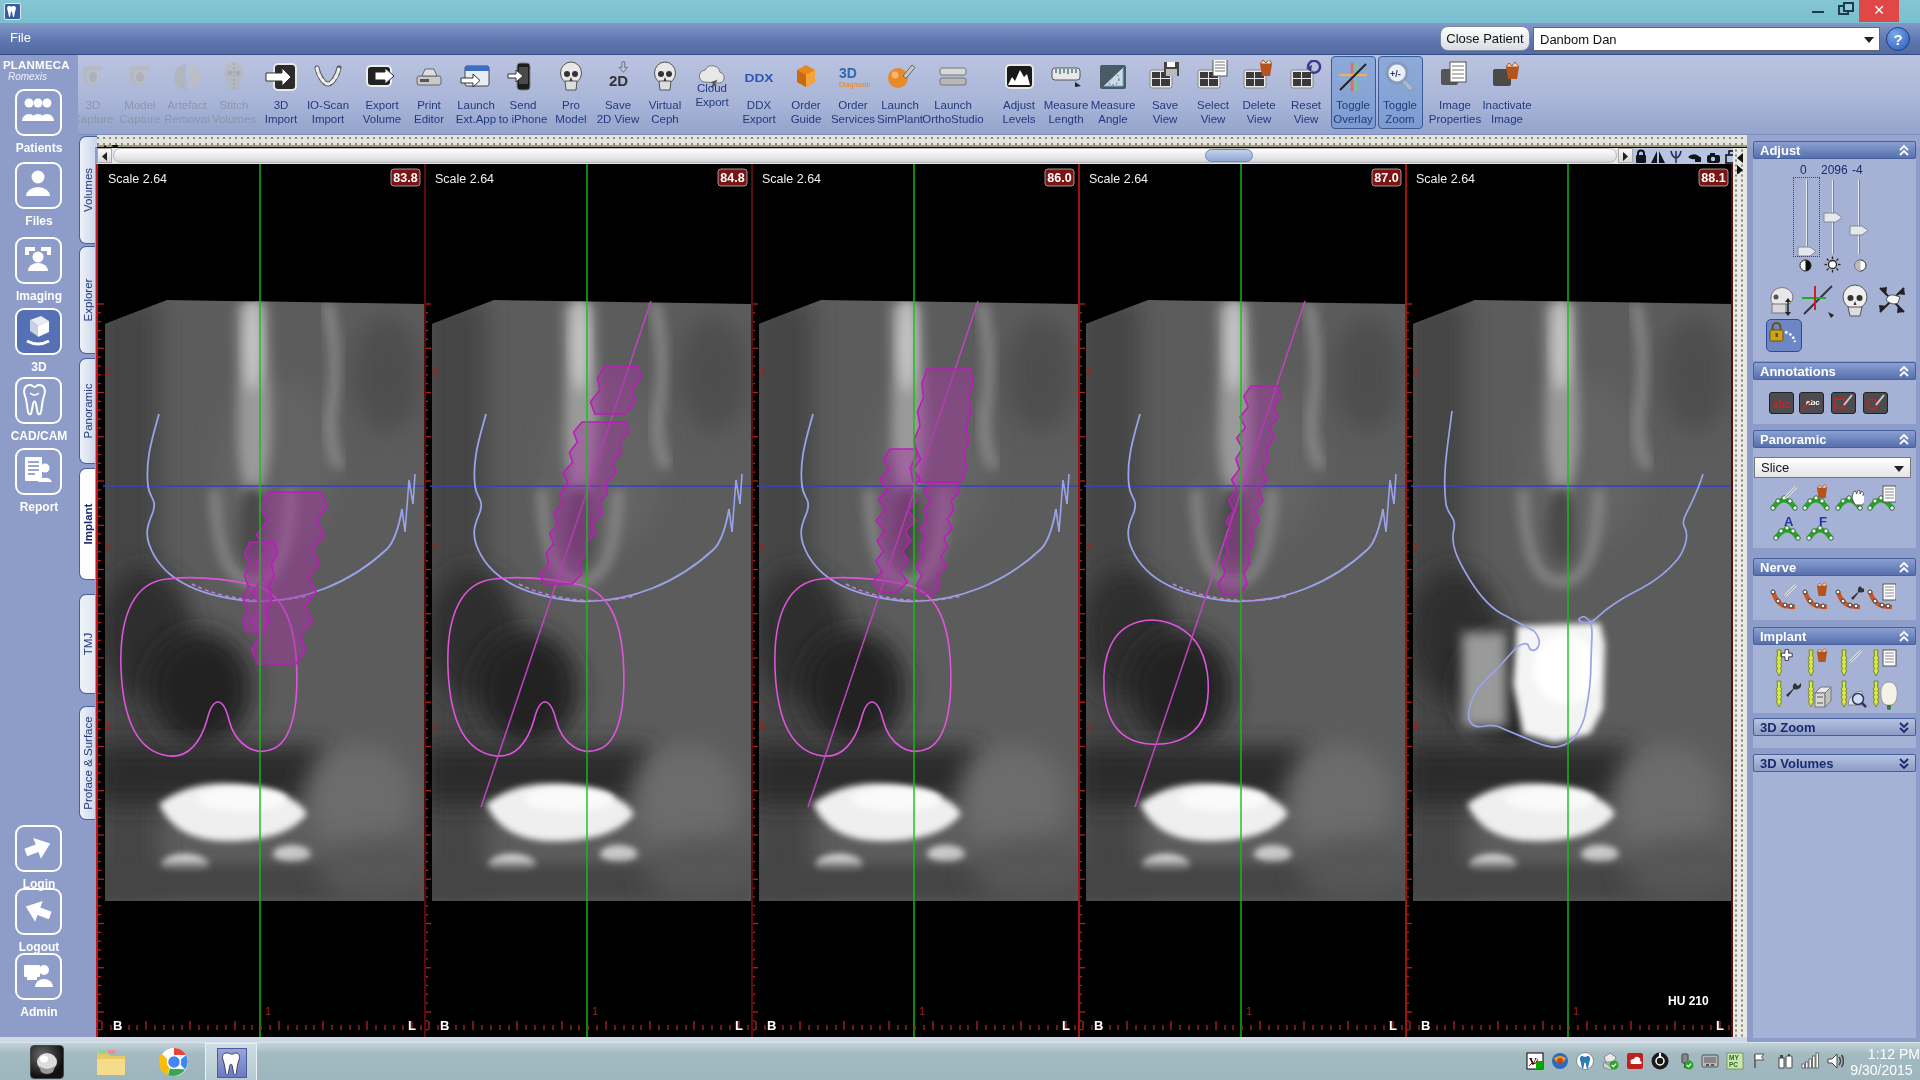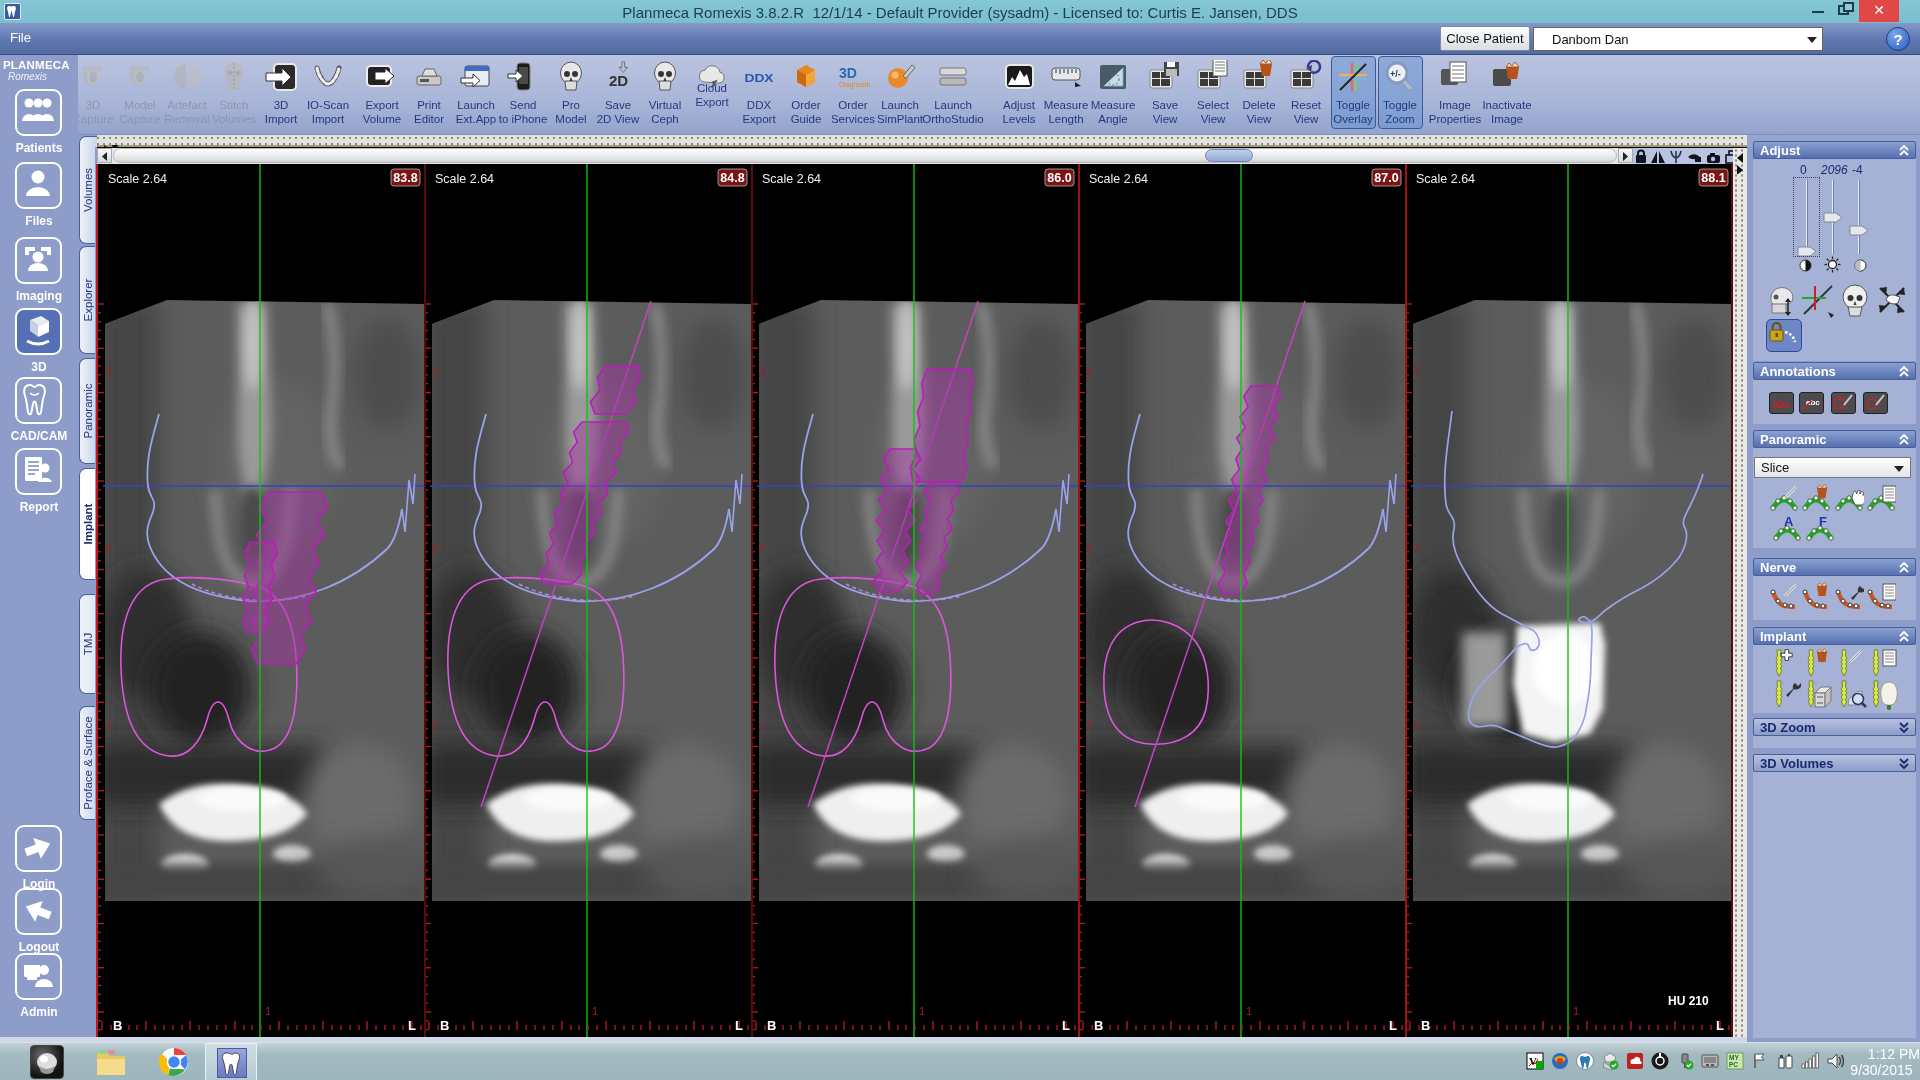--- a/index.html
+++ b/index.html
@@ -11,31 +11,30 @@
 .wlbl { color:#fff; font-weight:bold; font-size:12px; text-align:center; }
 </style></head><body>
 <div id="root">
 
 <div class="abs" style="left:0;top:0;width:1920px;height:23px;background:linear-gradient(180deg,#84c6d4,#79bfcf);">
  <div class="abs" style="left:4px;top:3px;width:17px;height:17px;background:#3a5c9e;border:1px solid #dfe9f5;border-radius:2px;">
    <svg width="15" height="15" viewBox="0 0 15 15">
           <path d="M4 2 C2.2 2 1.8 4 2.3 5.5 C3 7.5 3.4 9.5 3.8 12 C4 13.2 5 13.2 5.2 12 L5.9 8.3 C6.2 7 6.8 7 7.1 8.3 L7.8 12 C8 13.2 9 13.2 9.2 12 C9.6 9.5 10 7.5 10.7 5.5 C11.2 4 10.8 2 9 2 C7.8 2 7.6 2.6 6.5 2.6 C5.4 2.6 5.2 2 4 2 Z" fill="#fff"></path>
         </svg>
  </div>
- <div class="abs" style="left:0;top:4px;width:1920px;text-align:center;color:#1c3d49;font-size:15px;">Planmeca Romexis 3.8.2.R&nbsp; 12/1/14 - Default Provider (sysadm) - Licensed to: Curtis E. Jansen, DDS</div>
  <div class="abs" style="left:1812px;top:11px;width:12px;height:2px;background:#1c3d49;"></div>
  <div class="abs" style="left:1838px;top:5px;width:11px;height:10px;border:2px solid #1c3d49;background:transparent;"></div>
  <div class="abs" style="left:1843px;top:2px;width:11px;height:10px;border:2px solid #1c3d49;background:#8ecbd9;"></div>
  <div class="abs" style="left:1859px;top:0px;width:40px;height:22px;background:#e04848;color:#fff;text-align:center;font-size:14px;line-height:21px;">✕</div>
 </div>
 
 <div class="abs" style="left:0;top:23px;width:1920px;height:32px;background:linear-gradient(180deg,#8598c8,#5f77b0 55%,#546ba1);border-bottom:1px solid #324d85;">
  <div class="abs" style="left:10px;top:7px;color:#fff;font-size:13px;">File</div>
- <div class="abs" style="left:1440px;top:3px;width:90px;height:25px;background:linear-gradient(180deg,#fdfdfd,#d9dde2);border:1px solid #7a8aa0;border-radius:2px;color:#111;font-size:13px;text-align:center;line-height:24px;">Close Patient</div>
- <div class="abs" style="left:1533px;top:4px;width:290px;height:24px;background:#fff;border:1px solid #666;color:#111;font-size:13px;line-height:23px;padding-left:18px;">Danbom Dan
+ <div class="abs" style="left:1440px;top:3px;width:90px;height:25px;background:linear-gradient(180deg,#fdfdfd,#d9dde2);border:1px solid #7a8aa0;border-radius:8px;color:#111;font-size:13px;text-align:center;line-height:24px;">Close Patient</div>
+ <div class="abs" style="left:1533px;top:4px;width:347px;height:24px;background:#fff;border:1px solid #666;color:#111;font-size:13px;line-height:23px;padding-left:6px;">Danbom Dan
    <svg class="abs" style="right:4px;top:8px;" width="11" height="8">
           <path d="M0 1 L10 1 L5 7 Z" fill="#222"></path>
         </svg>
  </div>
  <div class="abs" style="left:1886px;top:4px;width:24px;height:24px;border-radius:12px;background:radial-gradient(circle at 35% 30%,#7aa8e8,#2b5bc0);border:1px solid #1a3c8c;color:#fff;font-weight:bold;font-size:15px;text-align:center;line-height:23px;">?</div>
 </div>
 
 <div class="abs" style="left:0;top:55px;width:1920px;height:80px;background:linear-gradient(180deg,#bac4e0,#a9b5d8 60%,#93a3cc);border-bottom:1px solid #7e8fbf;"></div>
 <div class="abs" style="left:95px;top:135px;width:1652px;height:12px;background-color:#e4e4de;background-image:radial-gradient(circle,#8a8a80 0.9px,rgba(0,0,0,0) 1.1px);background-size:6px 6px;border-bottom:2px solid #a29a74;"></div>
 <div class="abs" style="left:1747px;top:135px;width:173px;height:12px;background:#96a5cd;"></div>
@@ -1342,21 +1341,21 @@
 <div class="abs" style="left:0;top:1037px;width:1920px;height:5px;background:#cfd8e8;"></div>
 <div class="abs" style="left:1747px;top:147px;width:173px;height:895px;background:#8d9cc8;"></div>
 <div class="abs" style="left:1753px;top:159px;width:163px;height:202px;background:#a5b2d6;"></div>
 <div class="abs" style="left:1753px;top:141px;width:163px;height:18px;background:linear-gradient(180deg,#8aa0d2,#5670ae);border:1px solid #46609c;border-radius:2px;">
       <span style="position:absolute;left:6px;top:1px;color:#ffffff;font-weight:bold;font-size:13px;">Adjust</span>
       <svg style="position:absolute;right:6px;top:3px;" width="10" height="11">
         <path d="M1 5 L5 1 L9 5 M1 10 L5 6 L9 10" stroke="#ffffff" stroke-width="1.8" fill="none"></path>
       </svg>
     </div>
 <div class="abs" style="left:1800px;top:163px;width:30px;color:#1a2a6e;font-size:12px;">0</div>
-<div class="abs" style="left:1821px;top:163px;width:30px;color:#1a2a6e;font-size:12px;font-style:italic;">2096</div>
+<div class="abs" style="left:1821px;top:163px;width:30px;color:#1a2a6e;font-size:12px;">2096</div>
 <div class="abs" style="left:1852px;top:163px;width:30px;color:#1a2a6e;font-size:12px;">-4</div>
 <div class="abs" style="left:1806px;top:180px;width:2px;height:74px;background:#e8ecf5;border-right:1px solid #6a7fb5;"></div>
 <div class="abs" style="left:1797px;top:243px;width:20px;height:11px;"><svg width="20" height="11">
         <path d="M1 1 H13 L19 5.5 L13 10 H1 Z" fill="#e4e8f0" stroke="#888"></path>
       </svg></div>
 <div class="abs" style="left:1832px;top:180px;width:2px;height:74px;background:#e8ecf5;border-right:1px solid #6a7fb5;"></div>
 <div class="abs" style="left:1823px;top:209px;width:20px;height:11px;"><svg width="20" height="11">
         <path d="M1 1 H13 L19 5.5 L13 10 H1 Z" fill="#e4e8f0" stroke="#888"></path>
       </svg></div>
 <div class="abs" style="left:1858px;top:180px;width:2px;height:74px;background:#e8ecf5;border-right:1px solid #6a7fb5;"></div>

